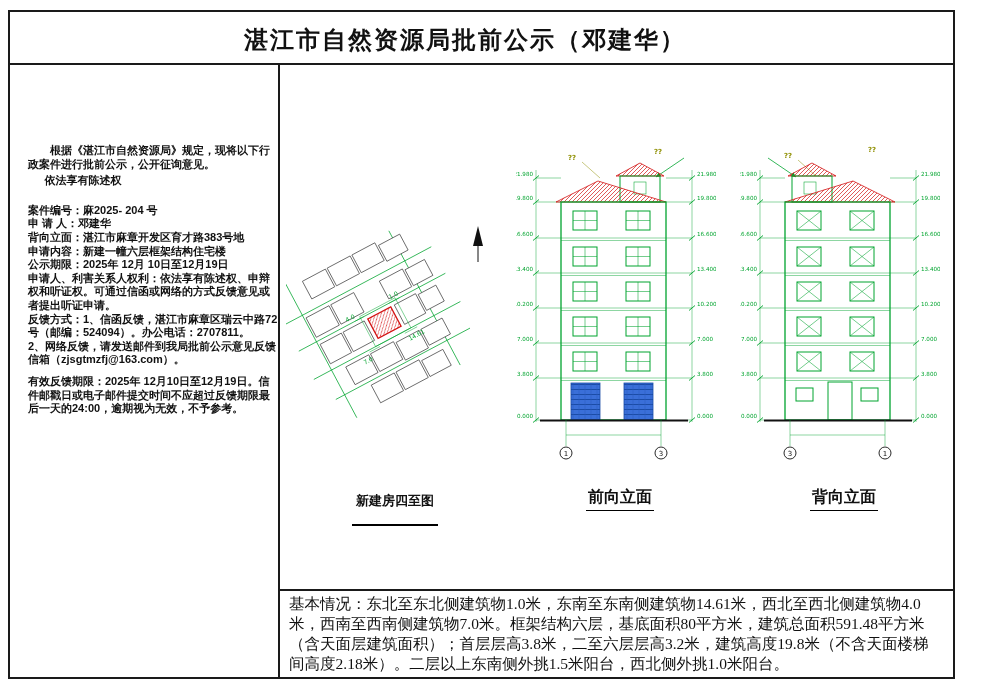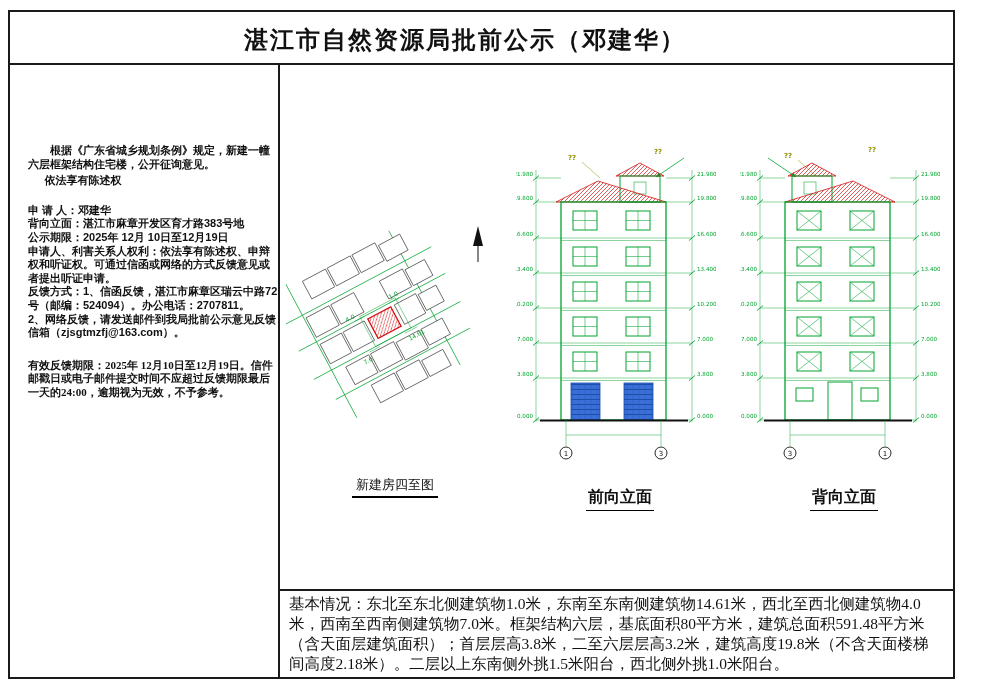--- a/index.html
+++ b/index.html
@@ -10,25 +10,25 @@
          font-family:"Liberation Serif",serif;font-size:24px;font-weight:bold;letter-spacing:2px;}
   .hline-title{position:absolute;left:8px;top:63px;width:947px;border-top:2px solid #1a1a1a;}
   .vline{position:absolute;left:278px;top:63px;height:614px;border-left:2px solid #1a1a1a;}
   .hline-bottom{position:absolute;left:279px;top:589px;width:674px;border-top:2px solid #1a1a1a;}
 
   .left-panel{position:absolute;left:12px;top:66px;width:252px;padding:78px 6px 0 16px;
               font-size:11px;line-height:13.6px;font-weight:bold;}
   .left-panel p{margin:0;}
   .left-panel p.indent{text-indent:2em;}
   .left-panel p.agency{margin:3px 0 16px 1.5em;}
-  .left-panel p.gap-top{margin-top:19px;font-family:Liberation Serif, serif;}
+  .left-panel p.gap-top{margin-top:8px;}
 
   .siteplan{position:absolute;left:286px;top:214px;}
-  .siteplan-label{position:absolute;left:352px;top:476px;display:inline-block;
-                  font-size:13px;font-weight:normal;border-bottom:2px solid #000;padding:0 4px 2px;}
+  .siteplan-label{position:absolute;left:352px;top:492px;display:inline-block;
+                  font-size:13px;font-weight:bold;border-bottom:2px solid #000;padding:0 4px 14px;}
   .elev{position:absolute;top:110px;}
   #front-elev{left:516px;}
   #back-elev{left:740px;}
   .elev-label{position:absolute;top:487px;display:inline-block;font-size:16px;font-weight:bold;
               border-bottom:1.5px solid #000;padding:0 2px 2px;}
   #front-label{left:586px;}
   #back-label{left:810px;}
 
   .basic-info{position:absolute;left:289px;top:594px;width:652px;
               font-family:"Liberation Serif",serif;font-size:15.5px;line-height:20px;}
@@ -73,24 +73,26 @@
   </svg>
 
   <div class="frame"></div>
   <div class="title">湛江市自然资源局批前公示（邓建华）</div>
   <div class="hline-title"></div>
   <div class="vline"></div>
   <div class="hline-bottom"></div>
 
   
   <div class="left-panel">
-    <p class="indent">根据《广东省城乡规划条例》规定，新建一幢六层框架结构住宅楼，公开征询意见。</p>
+    <p class="indent">根据《湛江市自然资源局》规定，现将以下行政案件进行批前公示，公开征询意见。</p>
     <p class="agency">依法享有陈述权</p>
+    <p>案件编号：麻2025- 204  号</p>
     <p>申 请 人：邓建华</p>
     <p>背向立面：湛江市麻章开发区育才路383号地</p>
+    <p>申请内容：新建一幢六层框架结构住宅楼</p>
     <p>公示期限：2025年 12月 10日至12月19日</p>
     <p>申请人、利害关系人权利：依法享有陈述权、申辩权和听证权。可通过信函或网络的方式反馈意见或者提出听证申请。</p>
     <p>反馈方式：1、信函反馈，湛江市麻章区瑞云中路72号（邮编：524094）。办公电话：2707811。</p>
     <p>2、网络反馈，请发送邮件到我局批前公示意见反馈信箱（zjsgtmzfj@163.com）。</p>
     <p class="gap-top">有效反馈期限：2025年 12月10日至12月19日。信件邮戳日或电子邮件提交时间不应超过反馈期限最后一天的24:00，逾期视为无效，不予参考。</p>
   </div>
 
   
   <svg class="siteplan" width="205" height="245" viewBox="0 0 205 245">
     <g transform="rotate(-28 100 118)">

